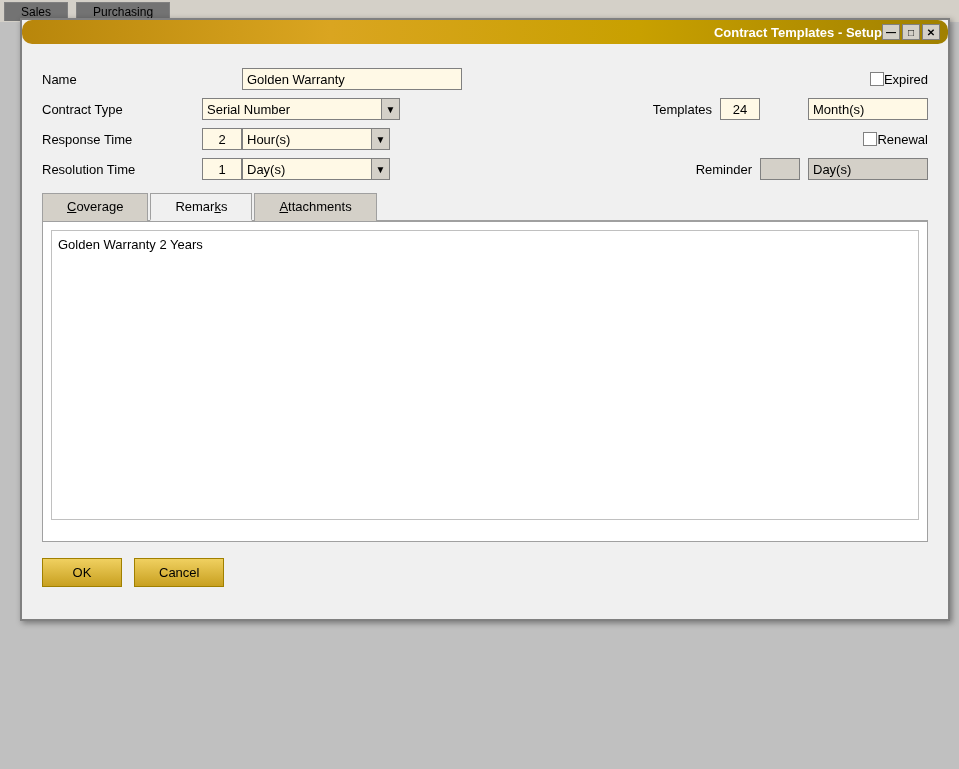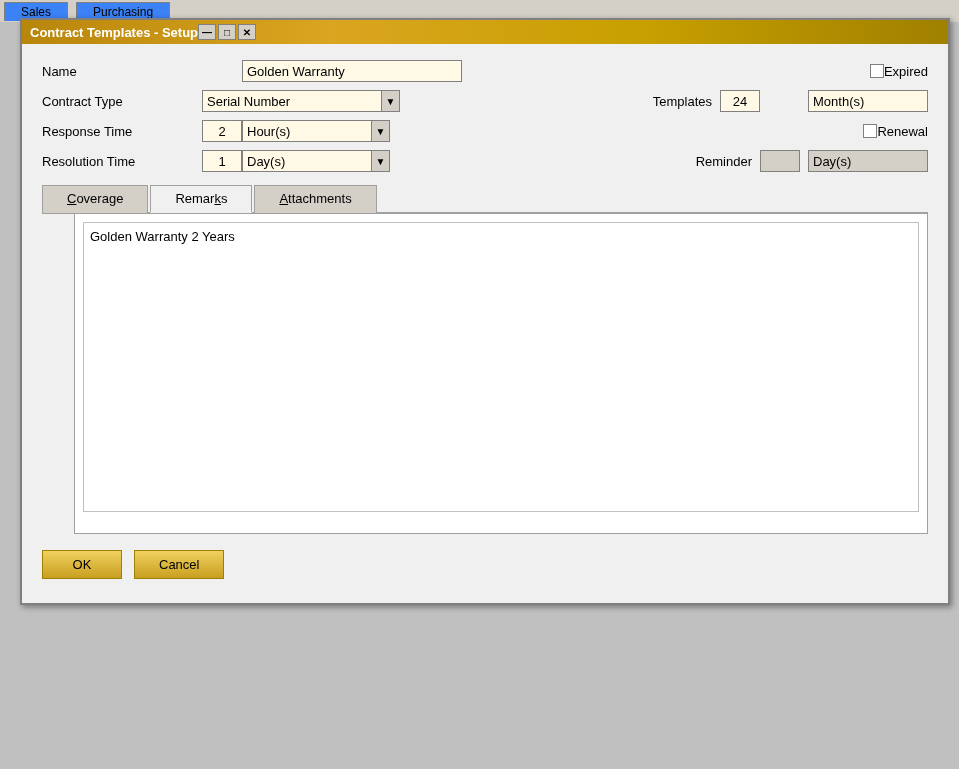--- a/index.html
+++ b/index.html
@@ -18,21 +18,21 @@
       top: 0; left: 0; right: 0;
       height: 22px;
       background: #d4d0c8;
       display: flex;
       align-items: center;
       padding: 0 4px;
       gap: 8px;
     }
 
     .tab-button {
-      background: #3b82f6;
+      background: #737373;
       border: 1px solid #808080;
       padding: 2px 16px;
       font-size: 12px;
       cursor: pointer;
       border-bottom: none;
     }
 
     .window {
       position: absolute;
       top: 18px;
@@ -42,23 +42,24 @@
       border: 2px solid #808080;
       box-shadow: 2px 2px 6px rgba(0,0,0,0.4);
     }
 
     .title-bar {
       background: linear-gradient(to right, #b8860b, #daa520, #c8a000, #a08000);
       color: white;
       padding: 4px 8px;
       display: flex;
       align-items: center;
-      justify-content: flex-start;
+      justify-content: flex-end;
       font-size: 13px;
       font-weight: bold;
+      border-radius: 10px;
     }
 
     .title-bar-buttons {
       display: flex;
       gap: 2px;
     }
 
     .title-btn {
       width: 18px;
       height: 16px;
@@ -67,21 +68,21 @@
       cursor: pointer;
       font-size: 10px;
       display: flex;
       align-items: center;
       justify-content: center;
       font-weight: bold;
       color: #000;
     }
 
     .window-content {
-      padding: 16px 20px;
+      padding: 24px 20px;
       background: #f0f0f0;
     }
 
     .form-label {
       width: 160px;
       font-size: 13px;
       color: #000;
     }
 
     .form-field {
@@ -231,21 +232,20 @@
     .tab-item .underline {
       text-decoration: underline;
     }
 
     .tab-content {
       border: 1px solid #a0a0a0;
       border-top: none;
       background: #fff;
       padding: 8px;
       min-height: 320px;
-      margin-left: 32px;
     }
 
     .remarks-textarea {
       width: 100%;
       border: 1px solid #c0c0c0;
       padding: 6px;
       font-size: 13px;
       resize: none;
       min-height: 290px;
       font-family: Arial, sans-serif;

